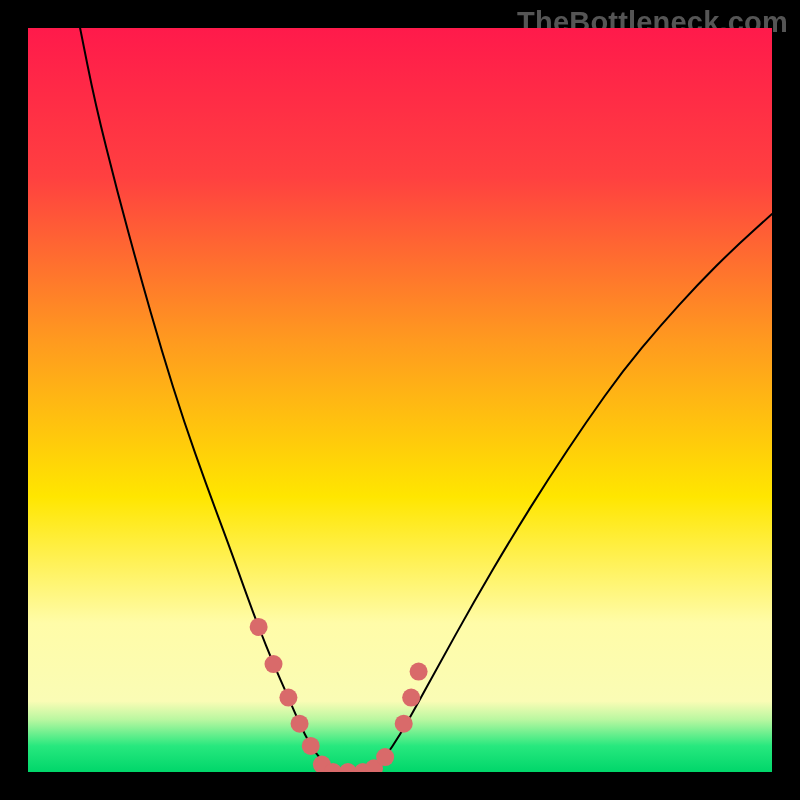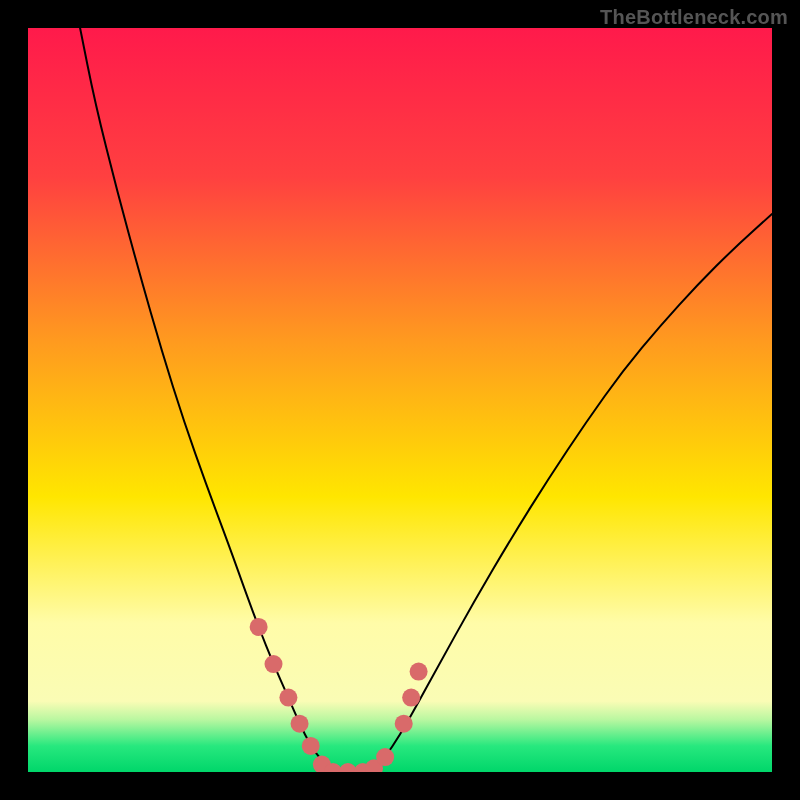--- a/index.html
+++ b/index.html
@@ -24,21 +24,21 @@
     left: 0;
     top: 0;
     width: 744px;
     height: 744px;
   }
   .watermark {
     position: absolute;
     top: 6px;
     right: 12px;
     color: #555555;
-    font-size: 20px;
+    font-size: 29px;
     font-weight: 600;
     letter-spacing: 0.2px;
     user-select: none;
     margin-left: 31px;
   }
 </style>
 </head>
 <body>
 
 <div class="watermark">TheBottleneck.com</div>

